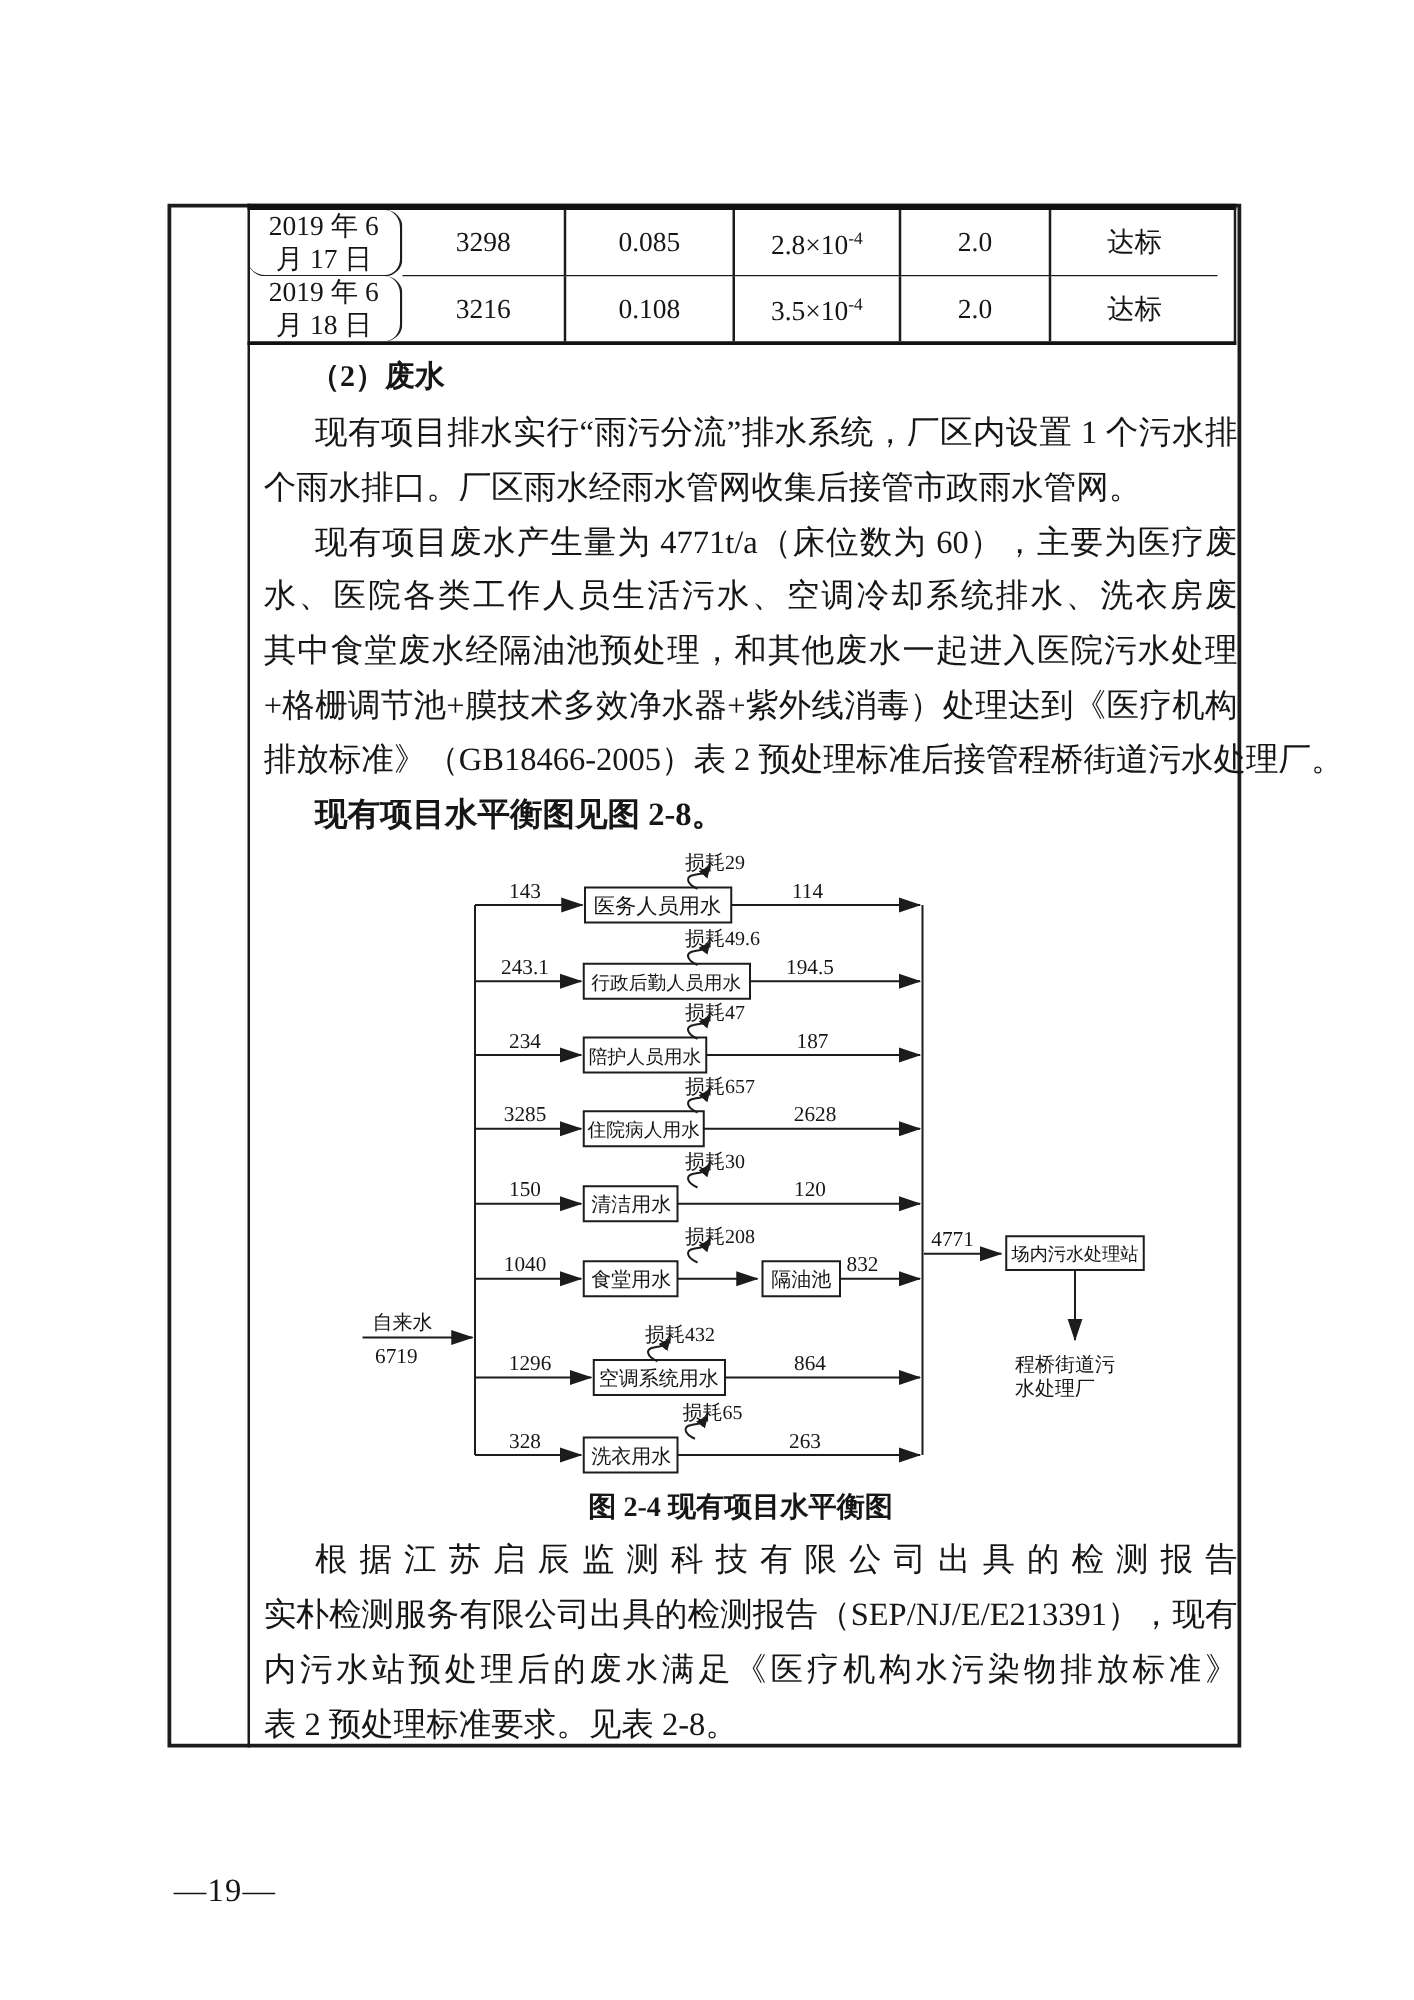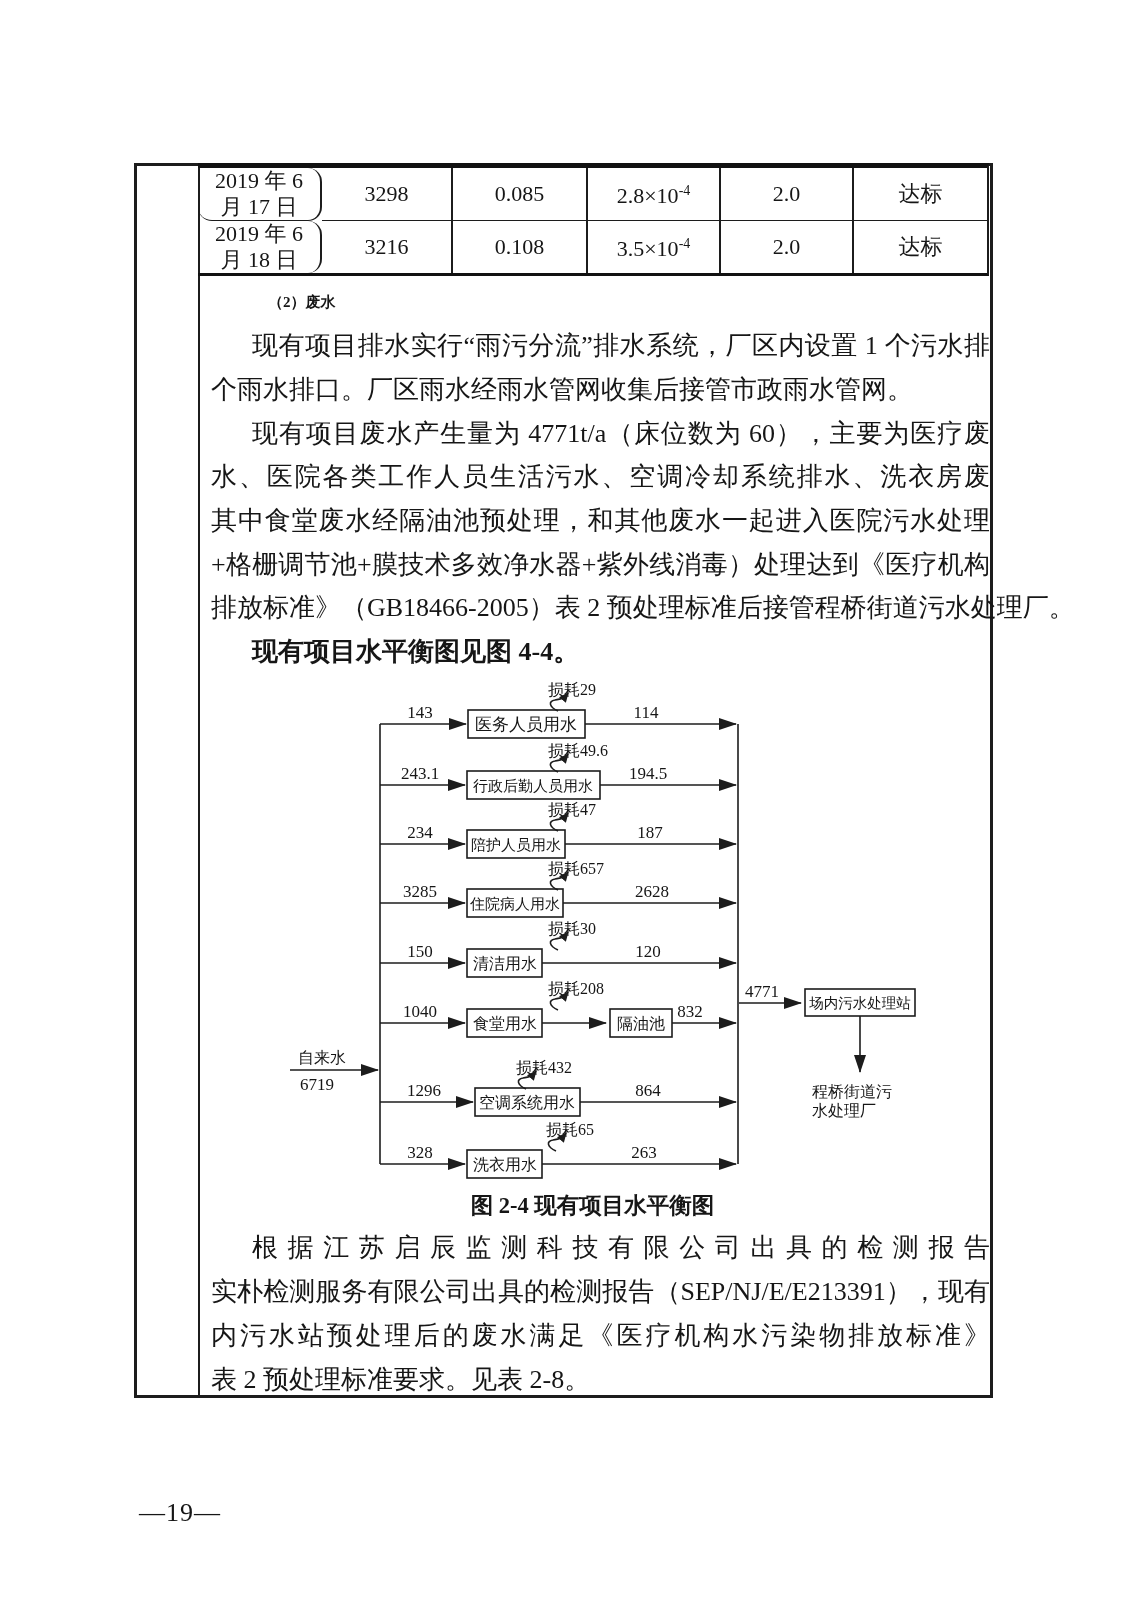--- a/index.html
+++ b/index.html
@@ -25,21 +25,21 @@
   .t-row{display:flex;width:789px;}
   .t-row.r1 .t-cell{height:53px;border-bottom:1px solid #1c1c1c;}
   .t-row.r2 .t-cell{height:52px;}
   .t-cell{
     box-sizing:border-box;display:flex;flex-direction:column;
     align-items:center;justify-content:center;
     font-size:22px;line-height:26px;border-right:2px solid #1c1c1c;
   }
   .t-cell:last-child{border-right:none;}
   .c0{width:124px;border-radius:14px;} .c1{width:131px;} .c2{width:135px;}
-  .c3{width:133px;} .c4{width:133px;} .c5{width:133px;}
+  .c3{width:133px;} .c4{width:120px;} .c5{width:133px;}
   sup{font-size:14px;}
   
   .line{
     position:absolute;font-size:26px;line-height:30px;height:30px;
     white-space:nowrap;
   }
   .fill{
     white-space:normal;text-align:justify;text-align-last:justify;
     overflow:hidden;
   }
@@ -99,29 +99,29 @@
       </div>
     <div class="t-cell c4">
         <span>2.0</span>
       </div>
     <div class="t-cell c5">
         <span>达标</span>
       </div>
   </div>
 </div>
 
-<div class="line bold" style="left:248px;top:287px;font-size:15px;margin-left:20px;">（2）废水</div>
+<div class="line bold" style="left:248px;top:287px;font-size:24px;">（2）废水</div>
 <div class="line fill" style="left:252px;top:331px;width:738px;">现有项目排水实行“雨污分流”排水系统，厂区内设置 1 个污水排口、1</div>
 <div class="line" style="left:211px;top:375px;">个雨水排口。厂区雨水经雨水管网收集后接管市政雨水管网。</div>
 <div class="line fill" style="left:252px;top:419px;width:738px;">现有项目废水产生量为 4771t/a（床位数为 60），主要为医疗废水、食堂废</div>
 <div class="line fill" style="left:211px;top:462px;width:779px;">水、医院各类工作人员生活污水、空调冷却系统排水、洗衣房废水、清洁废水，</div>
 <div class="line fill" style="left:211px;top:506px;width:779px;">其中食堂废水经隔油池预处理，和其他废水一起进入医院污水处理站（化粪池</div>
 <div class="line fill" style="left:211px;top:550px;width:779px;">+格栅调节池+膜技术多效净水器+紫外线消毒）处理达到《医疗机构水污染物</div>
 <div class="line" style="left:211px;top:593px;">排放标准》（GB18466-2005）表 2 预处理标准后接管程桥街道污水处理厂。</div>
-<div class="line bold" style="left:252px;top:637px;">现有项目水平衡图见图 4-4。</div>
+<div class="line bold" style="left:252px;top:637px;">现有项目水平衡图见图 2-8。</div>
 
 <svg style="position:absolute;left:280px;top:655px;" width="680" height="545" viewBox="280 655 680 545">
   <defs>
     <marker id="arr" markerUnits="userSpaceOnUse" markerWidth="20" markerHeight="14" refX="17" refY="7" orient="auto">
       <path d="M0,1 L18,7 L0,13 Z" fill="#1c1c1c"></path>
     </marker>
     <marker id="arrS" markerUnits="userSpaceOnUse" markerWidth="12" markerHeight="10" refX="9" refY="5" orient="auto">
       <path d="M0,0.5 L10,5 L0,9.5 Z" fill="#1c1c1c"></path>
     </marker>
   </defs>

